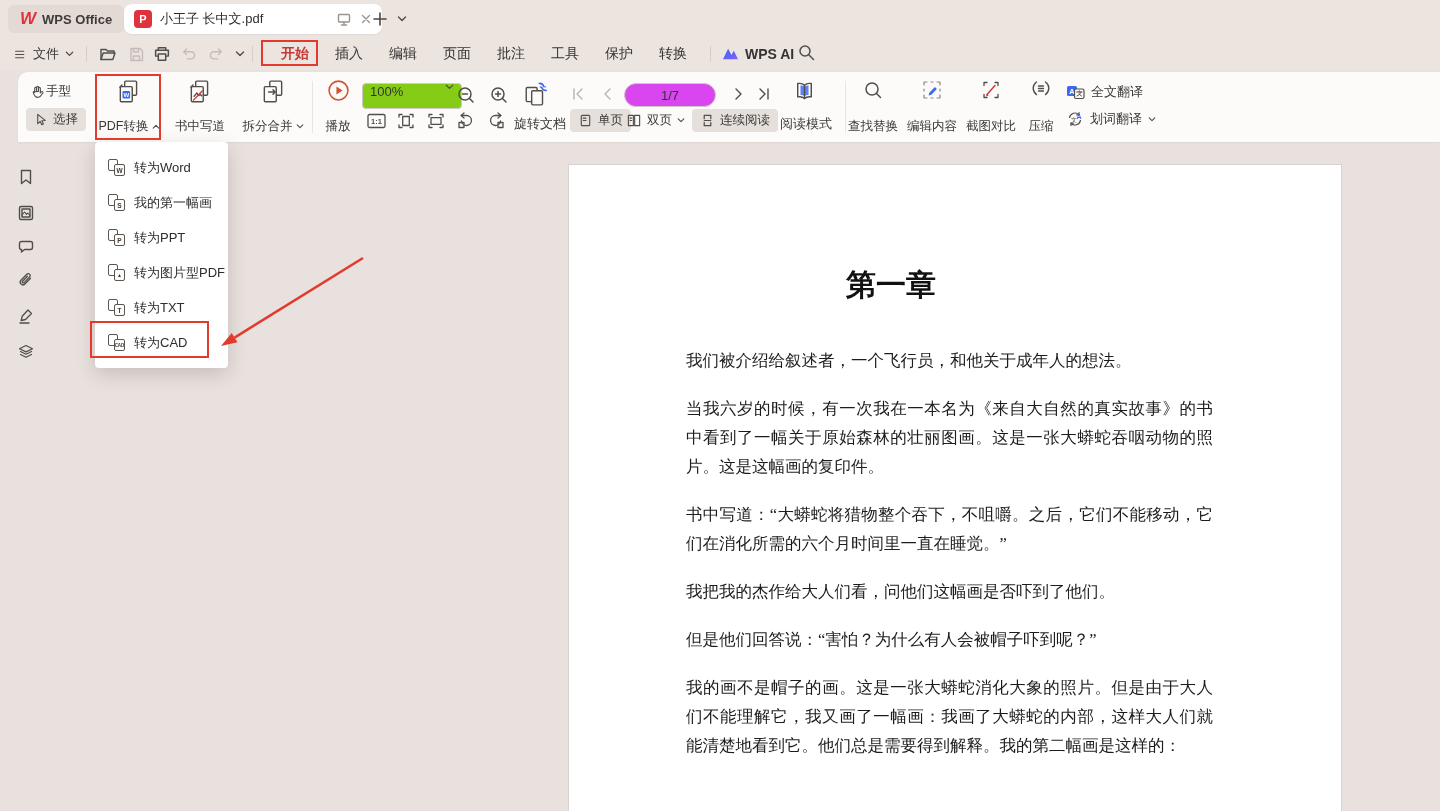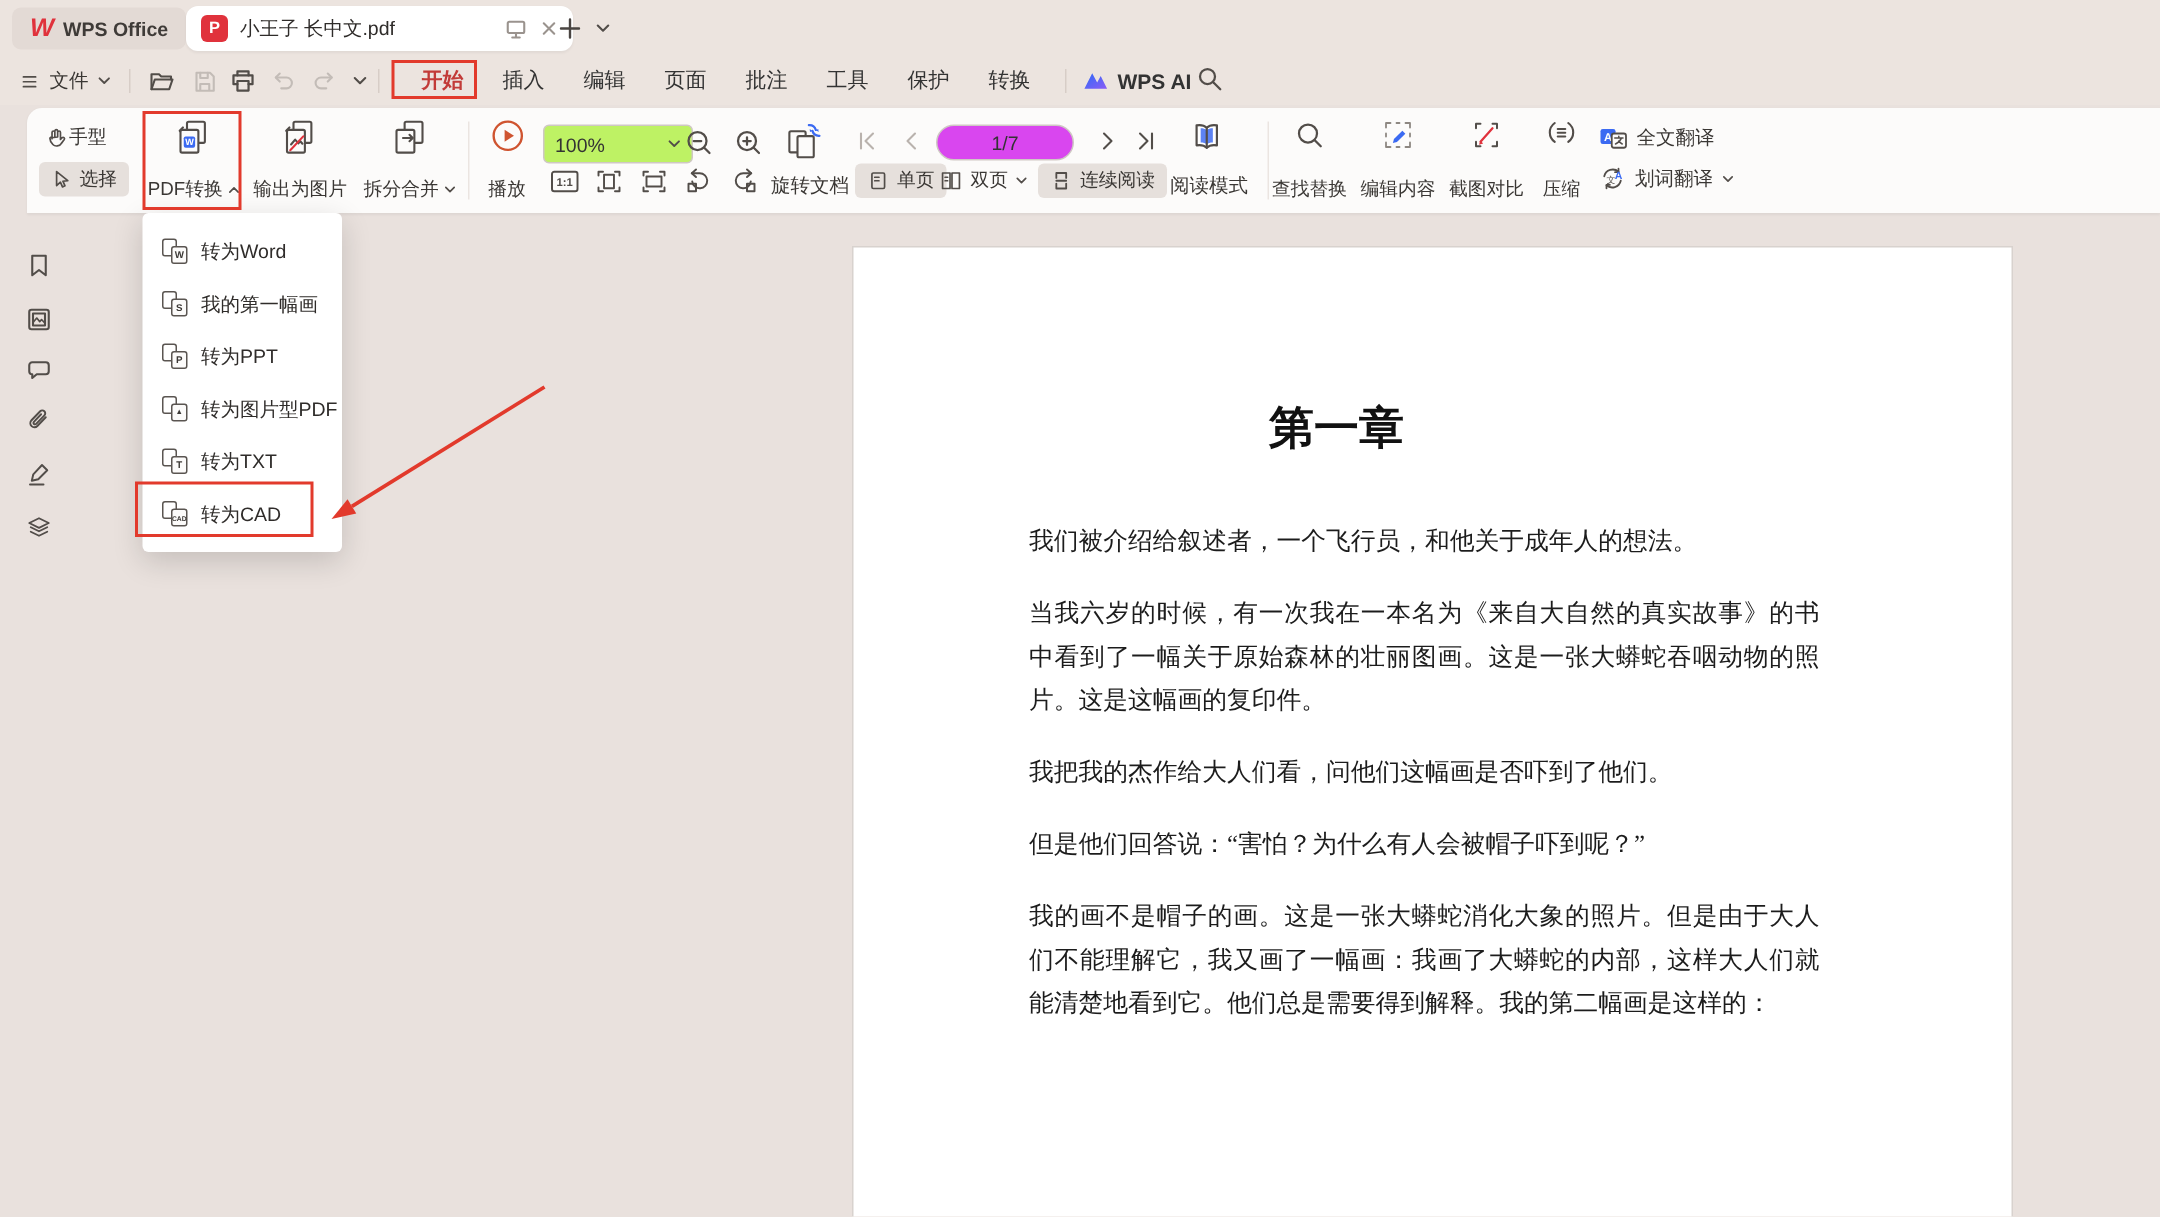--- a/index.html
+++ b/index.html
@@ -41,21 +41,21 @@
 
   
   .toolbar{position:absolute;left:18px;top:72px;width:1422px;height:70px;background:#fcfbfa;
     border-radius:10px 0 0 0;box-shadow:0 1px 2px rgba(0,0,0,.05);}
   .tlabel{font-size:12.5px;color:#3a3734;white-space:nowrap;}
   .chip{background:#e6e0dc;border-radius:4px;}
   .tdiv{position:absolute;top:9px;width:1px;height:52px;background:#ebe5e1;}
   .tool-col{position:absolute;top:7px;height:56px;display:flex;flex-direction:column;align-items:center;
     justify-content:space-between;}
   .combo{position:absolute;left:344px;top:11px;width:84px;height:24px;border:1px solid #cfc8c4;border-radius:4px;
-    background:#bef264;display:flex;align-items:center;padding:0 7px;font-size:13px;color:#333;}
+    background:#84cc16;display:flex;padding:0 7px;font-size:13px;color:#333;}
   .pageinput{position:absolute;left:606px;top:11px;width:92px;height:24px;border:1px solid #cfc8c4;
     border-radius:12px;background:#d946ef;text-align:center;font-size:13px;color:#333;outline:none;
     font-family:"Liberation Sans",sans-serif;box-sizing:border-box;}
 
   
   .side-ic{position:absolute;left:17px;width:18px;height:18px;}
 
   
   .page{position:absolute;left:568px;top:164px;width:774px;height:700px;background:#fff;
     border:1px solid #d8d2ce;box-sizing:border-box;}
@@ -256,21 +256,21 @@
   <div class="tool-col" style="left:146px;width:72px">
     <svg width="26" height="26" viewBox="0 0 24 24">
       <g class="ic" style="stroke-width:1.3">
         <rect x="8" y="2" width="11" height="13" rx="1"></rect>
         <path d="M5.5 5.5l-2 2 2 2"></path>
         <rect x="4" y="7" width="11" height="14" rx="1" fill="#fcfbfa"></rect>
         <path d="M6.5 16l2.5-3 2 2.3 1.2-1.3 1.3 1.5"></path>
       </g>
       <path d="M6 19.5L14 11" stroke="#e0323c" stroke-width="1.3" stroke-linecap="round"></path>
     </svg>
-    <span class="tlabel">输出为图片</span>
+    <span class="tlabel">书中写道</span>
   </div>
 
   <div class="tool-col" style="left:222px;width:66px">
     <svg width="26" height="26" viewBox="0 0 24 24">
       <g class="ic" style="stroke-width:1.3">
         <rect x="9" y="2" width="11" height="13" rx="1"></rect>
         <rect x="4" y="7" width="11" height="14" rx="1" fill="#fcfbfa"></rect>
         <path d="M8 12h6M12 10l2 2-2 2"></path>
       </g>
     </svg>
@@ -558,20 +558,21 @@
         </g>
       </svg>
   </span>
 </div>
 
 <div class="page">
   <div class="page-inner">
     <h1 class="doc-h1">第一章</h1>
     <p class="doc-p">我们被介绍给叙述者，一个飞行员，和他关于成年人的想法。</p>
     <p class="doc-p">当我六岁的时候，有一次我在一本名为《来自大自然的真实故事》的书中看到了一幅关于原始森林的壮丽图画。这是一张大蟒蛇吞咽动物的照片。这是这幅画的复印件。</p>
+    <p class="doc-p">书中写道：“大蟒蛇将猎物整个吞下，不咀嚼。之后，它们不能移动，它们在消化所需的六个月时间里一直在睡觉。”</p>
     <p class="doc-p">我把我的杰作给大人们看，问他们这幅画是否吓到了他们。</p>
     <p class="doc-p">但是他们回答说：“害怕？为什么有人会被帽子吓到呢？”</p>
     <p class="doc-p">我的画不是帽子的画。这是一张大蟒蛇消化大象的照片。但是由于大人们不能理解它，我又画了一幅画：我画了大蟒蛇的内部，这样大人们就能清楚地看到它。他们总是需要得到解释。我的第二幅画是这样的：</p>
 
   </div>
 </div>
 
 <div class="dropdown">
   <div class="dd-item">
     <span class="pgico">

